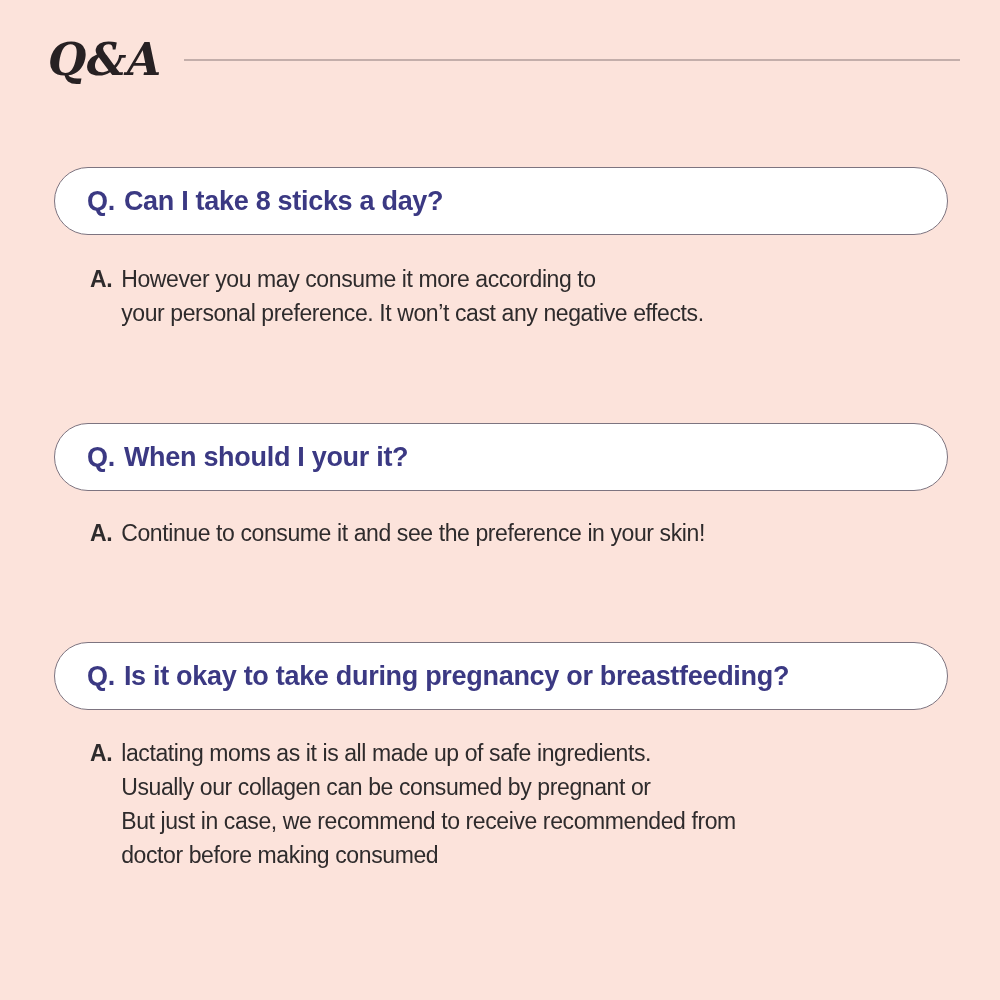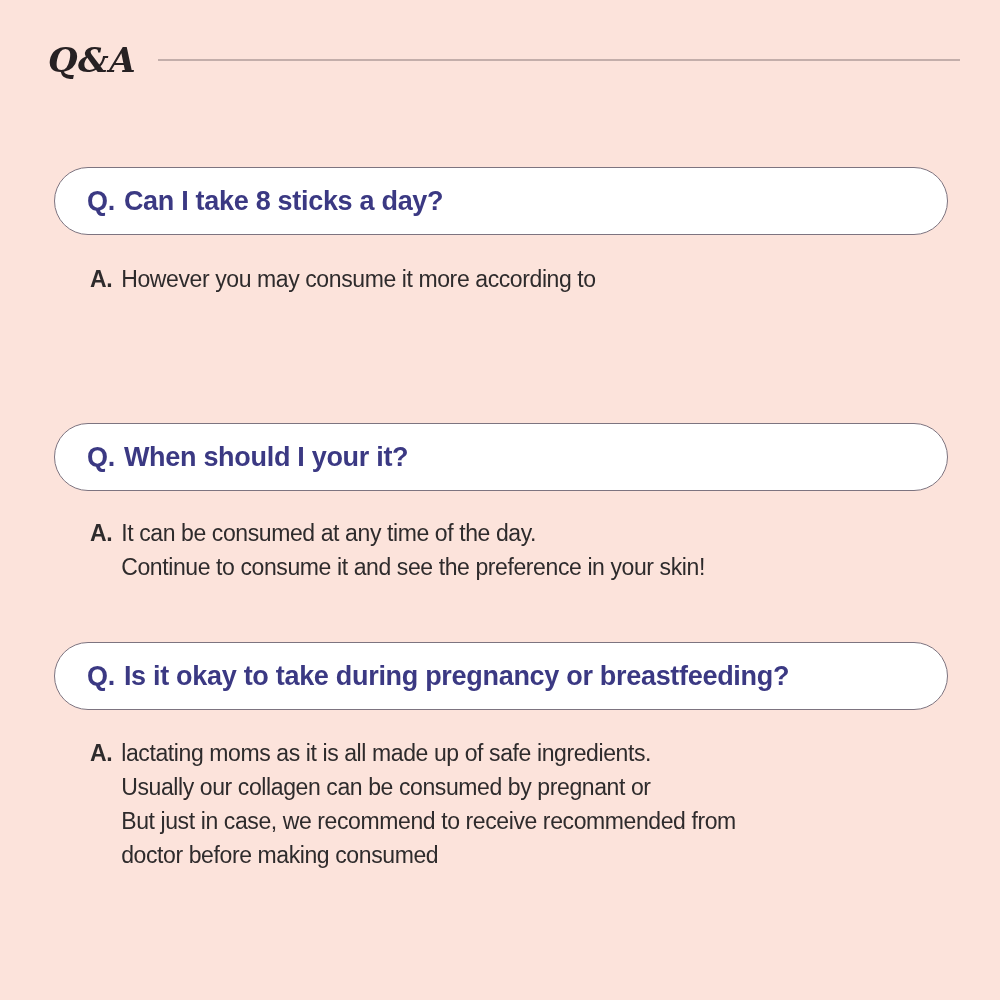--- a/index.html
+++ b/index.html
@@ -27,21 +27,21 @@
     height: 48px;
     display: flex;
     align-items: center;
     gap: 22px;
   }
   .title {
     margin: 0;
     font-family: "DejaVu Serif", serif;
     font-style: italic;
     font-weight: 600;
-    font-size: 34px;
+    font-size: 44px;
     letter-spacing: 0.5px;
     color: #272123;
     line-height: 1;
     white-space: nowrap;
   }
   .rule {
     flex: 1;
     height: 2px;
     background: #c3aeaa;
   }
@@ -96,31 +96,31 @@
   </div>
 
   <div class="pill" style="top:167px">
     <span>Q.</span>
     <span>Can I take 8 sticks a day?</span>
   </div>
   <div class="answer" style="top:262px">
     <span class="a-prefix">A.</span>
     <div class="a-lines">
       <div>However you may consume it more according to</div>
+      <div>your personal preference. It won’t cast any negative effects.</div>
     </div>
   </div>
 
   <div class="pill" style="top:423px">
     <span>Q.</span>
     <span>When should I your it?</span>
   </div>
   <div class="answer" style="top:516px">
     <span class="a-prefix">A.</span>
     <div class="a-lines">
-      <div>It can be consumed at any time of the day.</div>
       <div>Continue to consume it and see the preference in your skin!</div>
     </div>
   </div>
 
   <div class="pill" style="top:642px">
     <span>Q.</span>
     <span>Is it okay to take during pregnancy or breastfeeding?</span>
   </div>
   <div class="answer" style="top:736px">
     <span class="a-prefix">A.</span>

